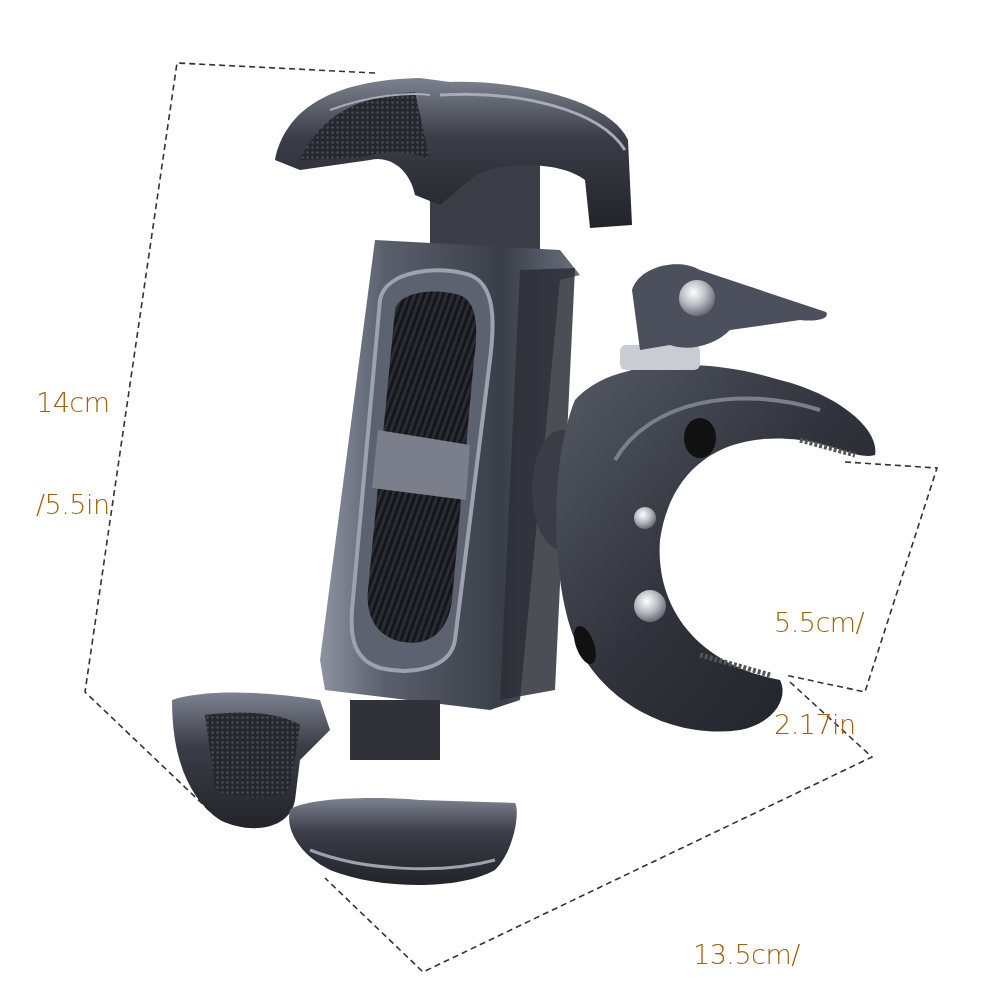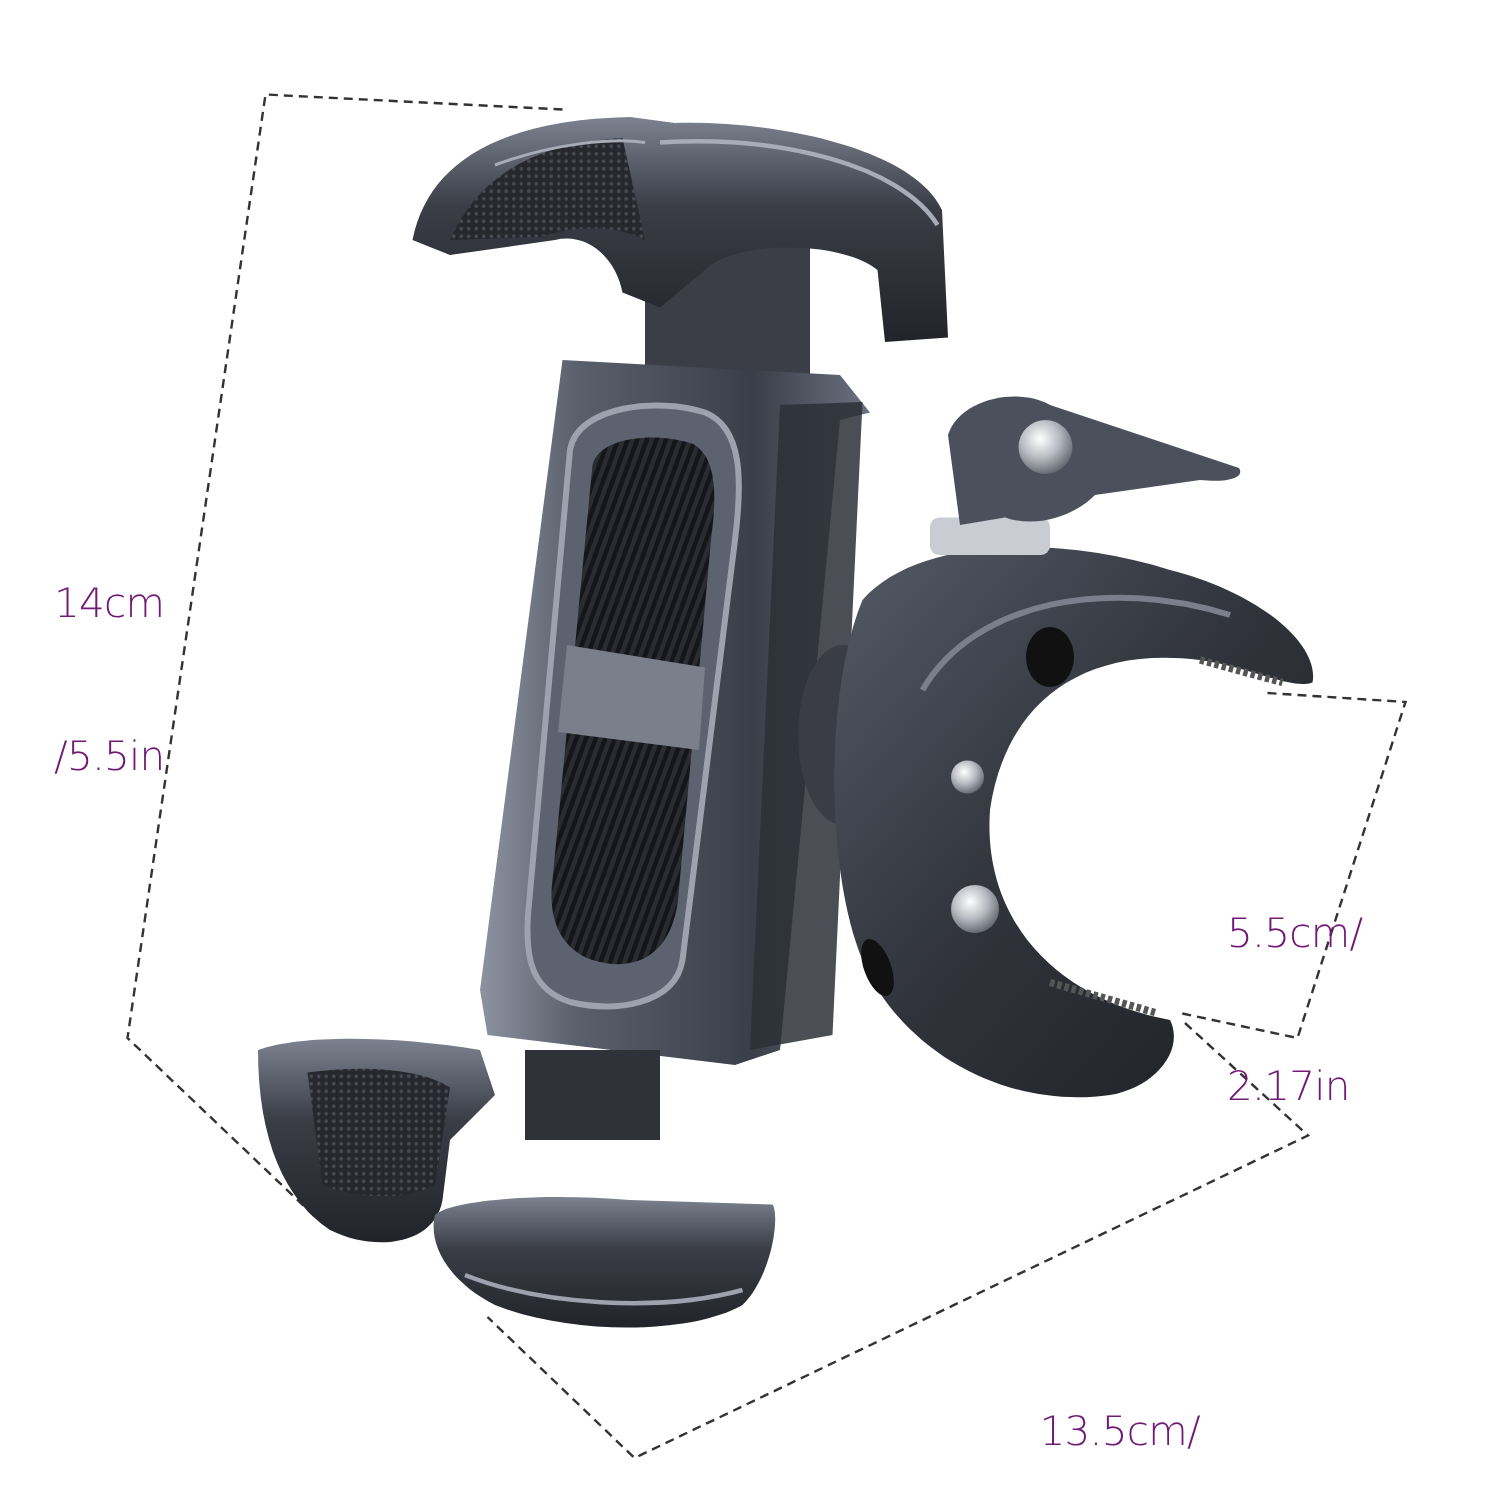--- a/index.html
+++ b/index.html
@@ -1,23 +1,23 @@
 <!DOCTYPE html>
 <html><head>
   <meta charset="utf-8">
   <style>
     html, body { margin: 0; padding: 0; background: #ffffff; }
     body { width: 1000px; height: 1000px; position: relative; overflow: hidden;
            font-family: "DejaVu Sans", "Liberation Sans", sans-serif; }
     .stage { position: absolute; left: 0; top: 0; width: 1000px; height: 1000px; }
-    .dim-label { position: absolute; color: #701a75; font-size: 27px; line-height: 34px;
+    .dim-label { position: absolute; color: #a16207; font-size: 27px; line-height: 34px;
                  font-weight: 300; letter-spacing: -0.5px; white-space: pre; }
     .dim-label span { display: block; }
     #lbl-height { left: 36px; top: 318px; }
-    #lbl-clamp { left: 818px; top: 538px; }
+    #lbl-clamp { left: 774px; top: 538px; }
     #lbl-width { left: 693px; top: 870px; }
     svg { position: absolute; left: 0; top: 0; }
   </style>
 </head>
 <body>
 
 <div class="stage">
 
   <svg width="1000" height="1000" viewBox="0 0 1000 1000">
     <defs>

